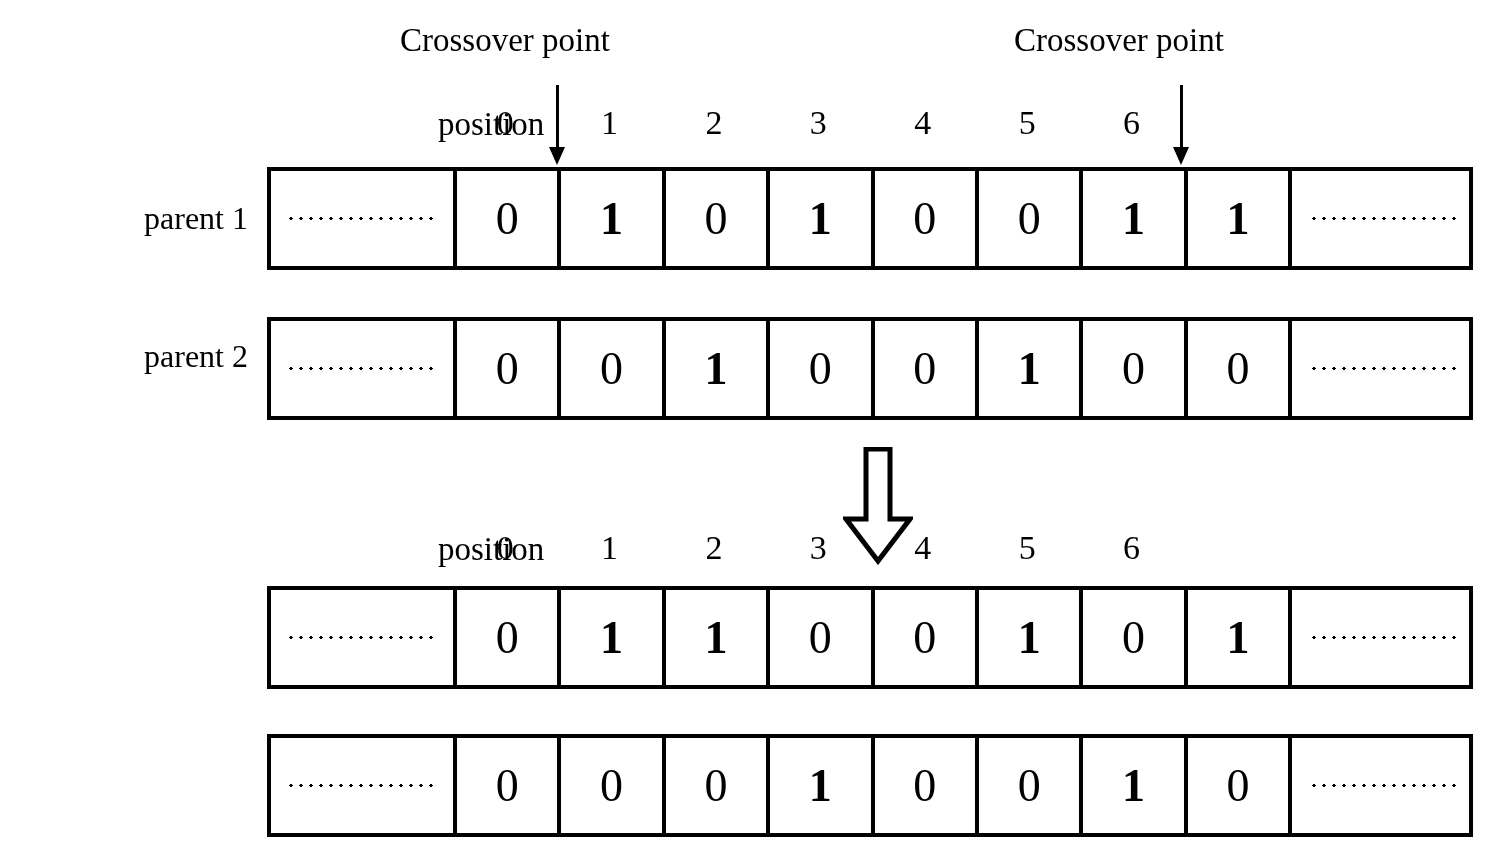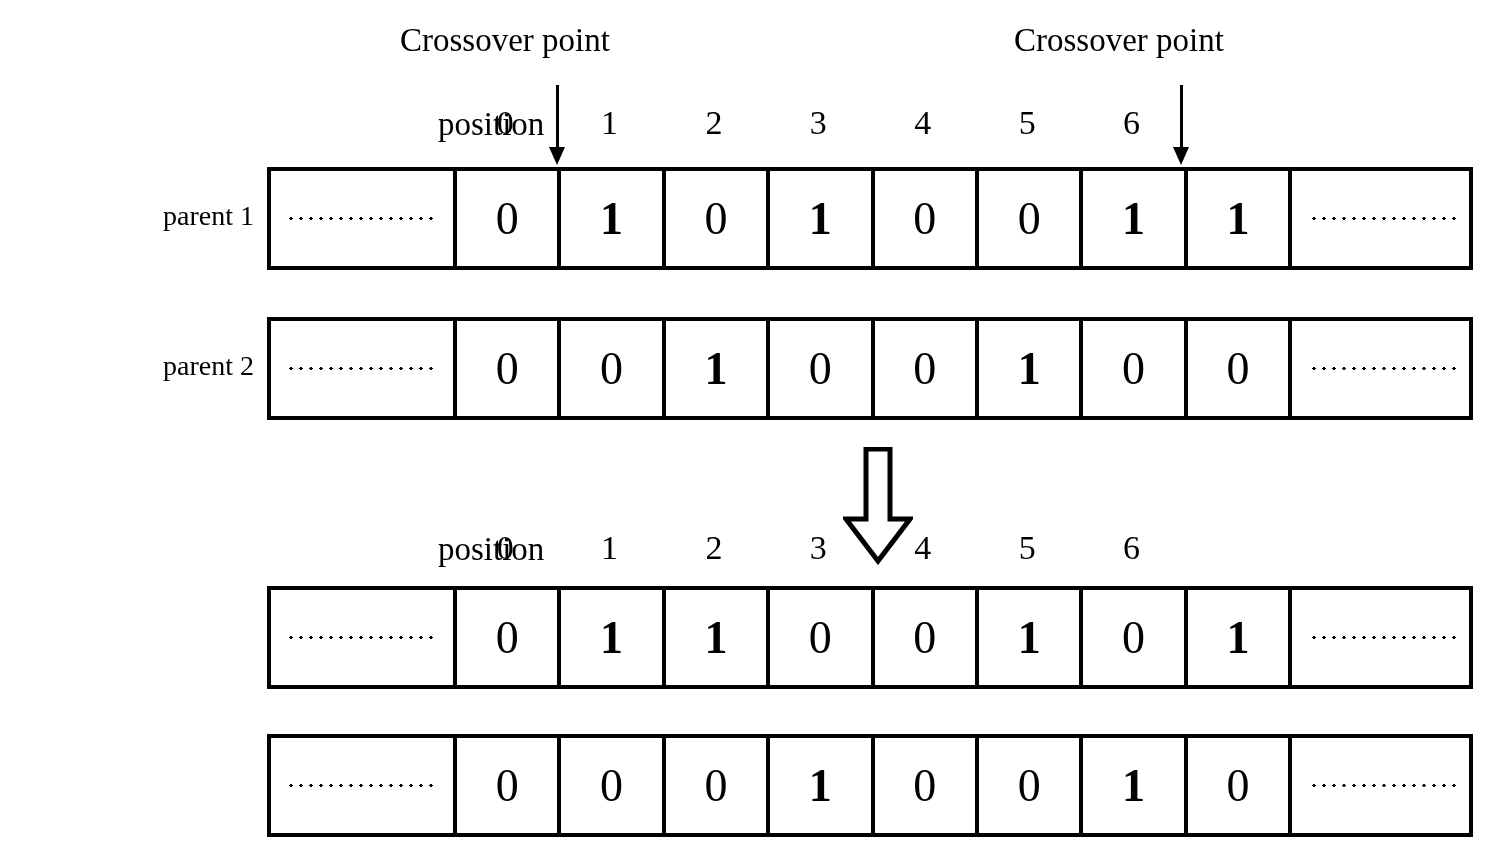--- a/index.html
+++ b/index.html
@@ -136,27 +136,26 @@
     background-repeat: repeat-x;
     background-position: left center;
   }
 
   
   .row-label {
     position: absolute;
     left: 0;
     width: 248px;
     text-align: right;
-    font-size: 28px;
+    font-size: 32px;
     line-height: 1;
     white-space: nowrap;
-    padding-left: 6px;
   }
   #label-parent-1    { top: 202px; }
-  #label-parent-2    { top: 352px; text-align: right; }
+  #label-parent-2    { top: 340px; text-align: right; }
   #label-offspring-1 { top: 621px; }
   #label-offspring-2 { top: 769px; }
 
   
   #block-arrow {
     position: absolute;
     left: 843px;
     top: 447px;
     width: 70px;
     height: 118px;

